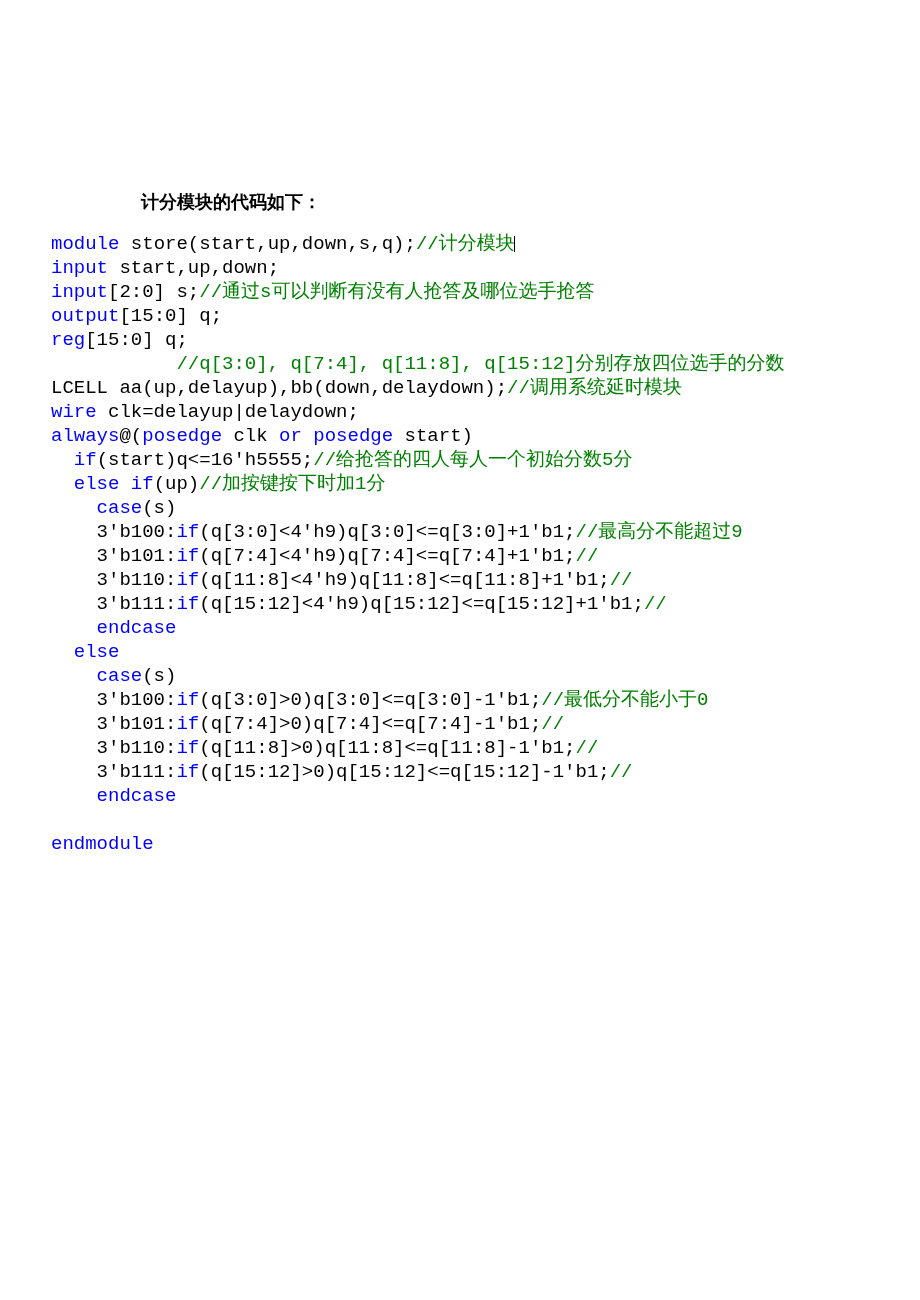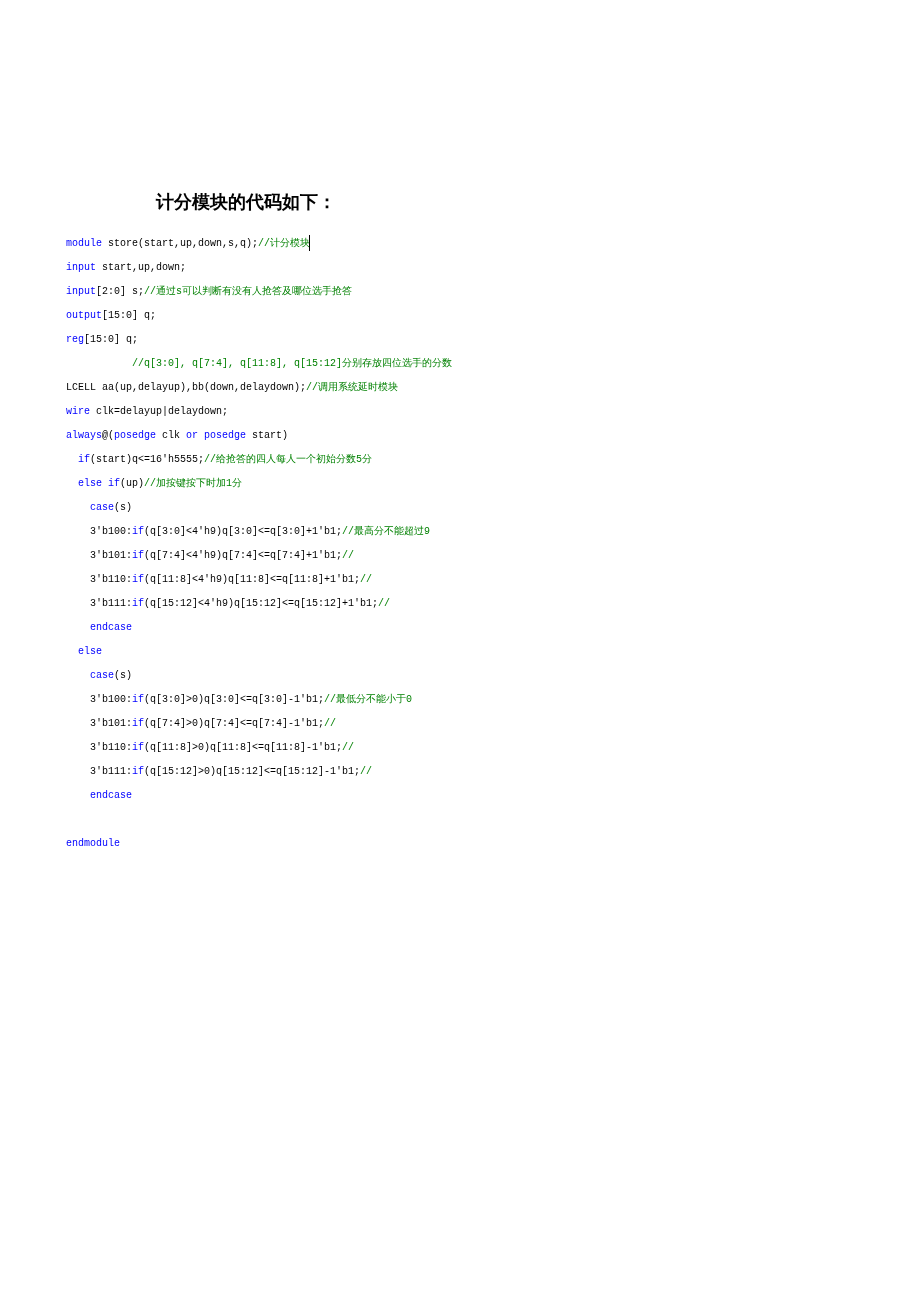--- a/index.html
+++ b/index.html
@@ -3,33 +3,33 @@
   <meta charset="utf-8">
   <style>
     body {
       background: #ffffff;
       margin: 0;
       padding: 0;
       font-family: "SimSun", "宋体", "Courier New", monospace;
       width: 920px;
     }
     .page {
-      padding: 190px 90px 80px 66px;
+      padding: 190px 90px 80px 51px;
     }
     .title {
       font-family: "SimSun", "宋体", sans-serif;
       font-size: 18px;
       font-weight: bold;
       color: #000;
       margin-bottom: 18px;
       margin-left: 90px;
     }
     .code {
       font-family: "Courier New", "SimSun", "宋体", monospace;
-      font-size: 10px;
+      font-size: 19px;
       line-height: 24px;
       white-space: pre;
       color: #000;
     }
     .kw { color: #0000ff; }
     .cmt { color: #008000; }
     .blk { color: #000000; }
     .blank { height: 24px; }
     .cursor {
       display: inline-block;

